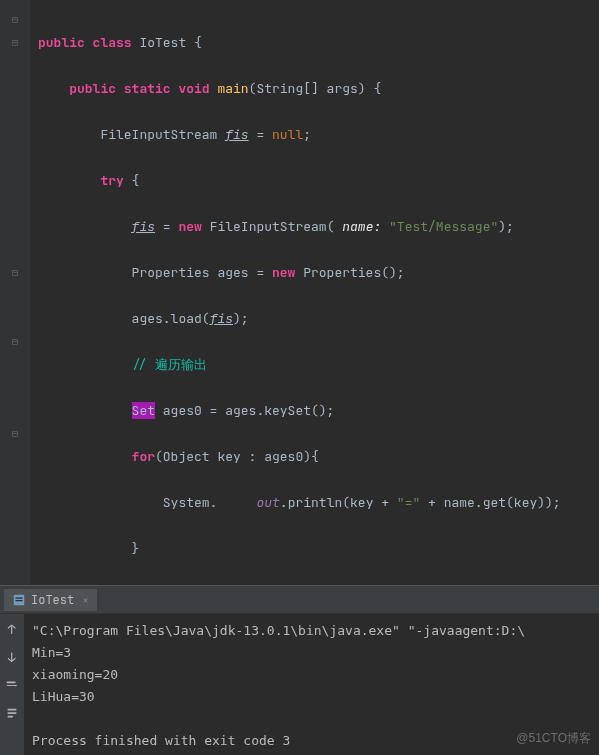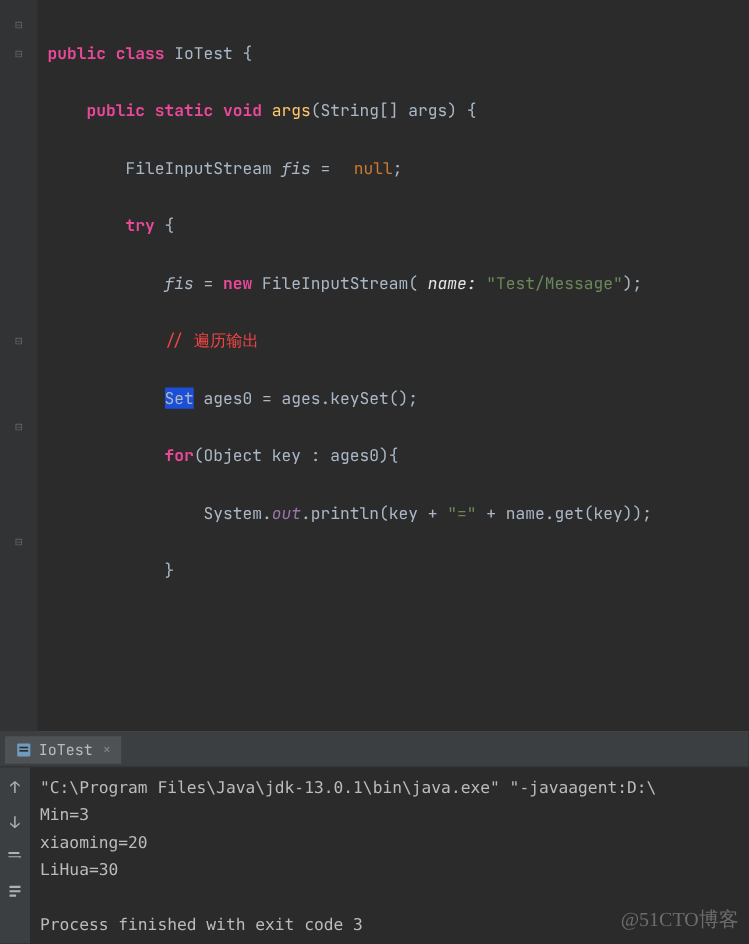--- a/index.html
+++ b/index.html
@@ -44,29 +44,29 @@
     .code-area {
       flex: 1;
       padding: 8px 0 0 8px;
       line-height: 23px;
       white-space: pre;
       overflow: hidden;
       position: relative;
     }
     .code-line { height: 23px; }
     .kw { color: #ec4899; font-weight: bold; }
-    .kw-nb { color: #cc7832; margin-left: 11px; }
+    .kw-nb { color: #cc7832; }
     .fn { color: #ffc66d; }
     .str { color: #6a8759; }
-    .cmt { color: #ef4444; text-align: right; }
+    .cmt { color: #14b8a6; text-align: right; }
     .param { color: #e5e5e5; font-style: italic; }
     .field { font-style: italic; }
-    .static-field { color: #9876aa; font-style: italic; }
-    .underline { text-decoration-color: #a9b7c6; }
-    .hl-set { background: #1d4ed8; }
+    .static-field { color: #9876aa; font-style: italic; margin-left: 39px; }
+    .underline { text-decoration: underline; text-decoration-color: #a9b7c6; }
+    .hl-set { background: #a21caf; }
 
     .console-container {
       height: 170px;
       background: #2b2b2b;
       border-top: 1px solid #555;
     }
     .tab-bar {
       height: 28px;
       background: #3c3f41;
       display: flex;
@@ -127,22 +127,22 @@
       font-size: 13px;
       line-height: 22px;
       white-space: pre;
       overflow: hidden;
     }
     .watermark {
       position: absolute;
       bottom: 8px;
       right: 8px;
       color: #888;
-      font-size: 16px;
-      font-family: Liberation Serif, serif;
+      font-size: 12px;
+      font-family: Liberation Sans, sans-serif;
       opacity: 0.7;
     }
   </style>
 </head>
 <body>
 
 <div class="editor-pane">
   <div class="gutter">
     <div class="gutter-line">
         <span class="fold-icon">⊟</span>
@@ -171,24 +171,26 @@
     <div class="gutter-line"></div>
     <div class="gutter-line"></div>
     <div class="gutter-line">
         <span class="fold-icon">⊟</span>
       </div>
     <div class="gutter-line"></div>
     <div class="gutter-line"></div>
   </div>
   <div class="code-area">
 <div class="code-line"><span class="kw">public class </span><span>IoTest </span><span>{</span></div>
-<div class="code-line">    <span class="kw">public static void </span><span class="fn">args</span><span>(String[] args) {</span></div>
+<div class="code-line">    <span class="kw">public static void </span><span class="fn">main</span><span>(String[] args) {</span></div>
 <div class="code-line">        <span>FileInputStream </span><span class="underline field">fis</span><span> = </span><span class="kw-nb">null</span><span>;</span></div>
 <div class="code-line">        <span class="kw">try </span><span>{</span></div>
 <div class="code-line">            <span class="underline field">fis</span><span> = </span><span class="kw">new </span><span>FileInputStream( </span><span class="param">name: </span><span class="str">"Test/Message"</span><span>);</span></div>
+<div class="code-line">            <span>Properties ages = </span><span class="kw">new </span><span>Properties();</span></div>
+<div class="code-line">            <span>ages.load(</span><span class="underline field">fis</span><span>);</span></div>
 <div class="code-line">            <span class="cmt">// 遍历输出</span></div>
 <div class="code-line">            <span class="hl-set">Set</span><span> ages0 = ages.keySet();</span></div>
 <div class="code-line">            <span class="kw">for</span><span>(Object key : ages0){</span></div>
 <div class="code-line">                <span>System.</span><span class="static-field">out</span><span>.println(key + </span><span class="str">"="</span><span> + name.get(key));</span></div>
 <div class="code-line">            <span>}</span></div>
 <div class="code-line">        </div>
 
 
 
 

